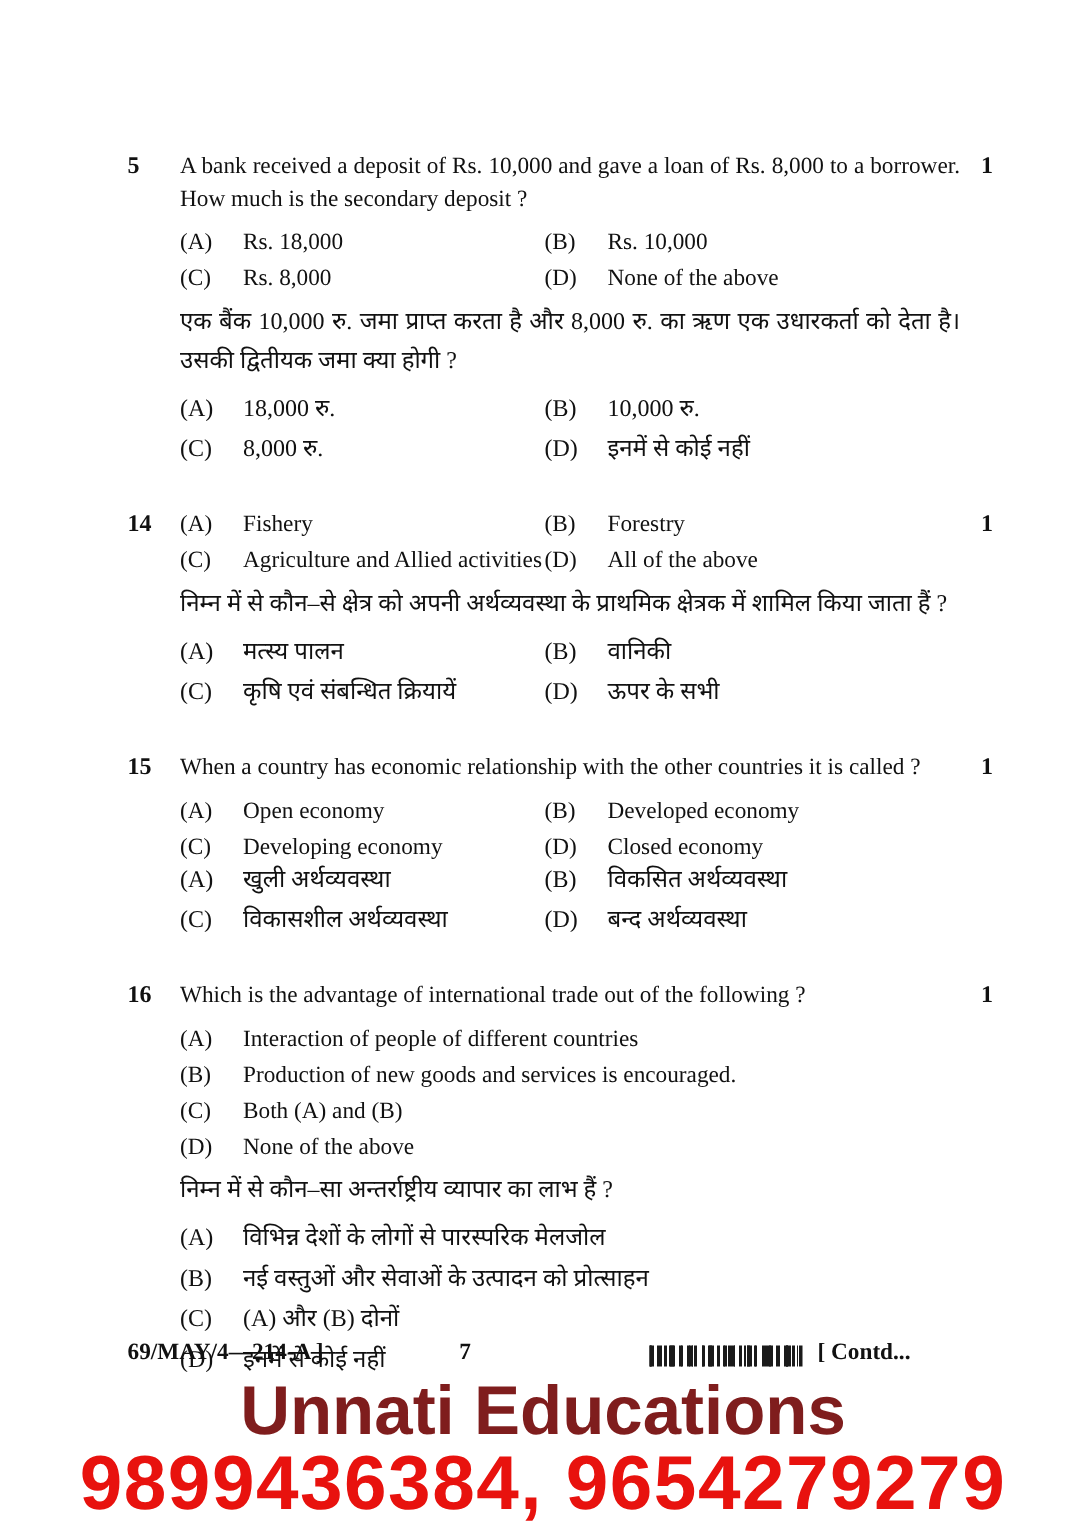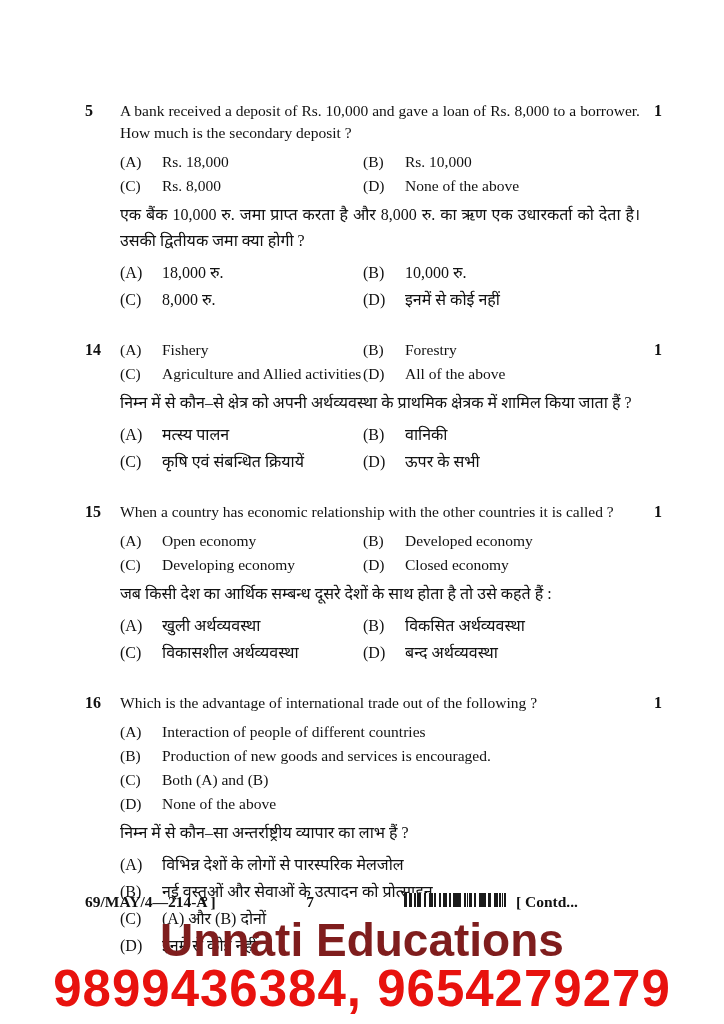--- a/index.html
+++ b/index.html
@@ -95,24 +95,24 @@
   }
   .footer-page {
     position: absolute;
     left: 0;
     right: 0;
     top: 0;
     text-align: center;
   }
   .footer-right {
     position: absolute;
-    right: 42px;
+    right: 13px;
     top: 0;
     display: flex;
-    align-items: flex-start;
+    align-items: flex-end;
     gap: 10px;
   }
   .barcode {
     width: 102px;
     height: 14px;
     background-color: #ffffff;
     background-image:
       repeating-linear-gradient(90deg, #1a1a1a 0 2px, rgba(0,0,0,0) 2px 5px),
       repeating-linear-gradient(90deg, #1a1a1a 0 1px, rgba(0,0,0,0) 1px 7px),
       repeating-linear-gradient(90deg, #1a1a1a 0 3px, rgba(0,0,0,0) 3px 13px);
@@ -247,21 +247,20 @@
           </div>
         <div class="opt">
             <span class="opt-label">(C)</span>
             <span class="opt-text">Developing economy</span>
           </div>
         <div class="opt">
             <span class="opt-label">(D)</span>
             <span class="opt-text">Closed economy</span>
           </div>
       </div>
-      <p class="q-text-hi">जब किसी देश का आर्थिक सम्बन्ध दूसरे देशों के साथ होता है तो उसे कहते हैं :</p>
       <div class="opts2">
         <div class="opt hi">
             <span class="opt-label">(A)</span>
             <span class="opt-text">खुली अर्थव्यवस्था</span>
           </div>
         <div class="opt hi">
             <span class="opt-label">(B)</span>
             <span class="opt-text">विकसित अर्थव्यवस्था</span>
           </div>
         <div class="opt hi">

